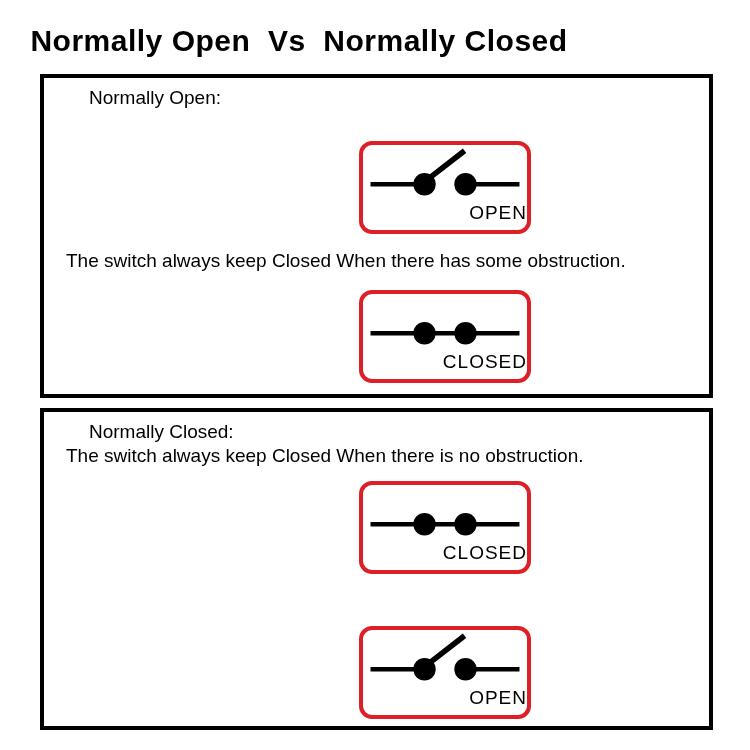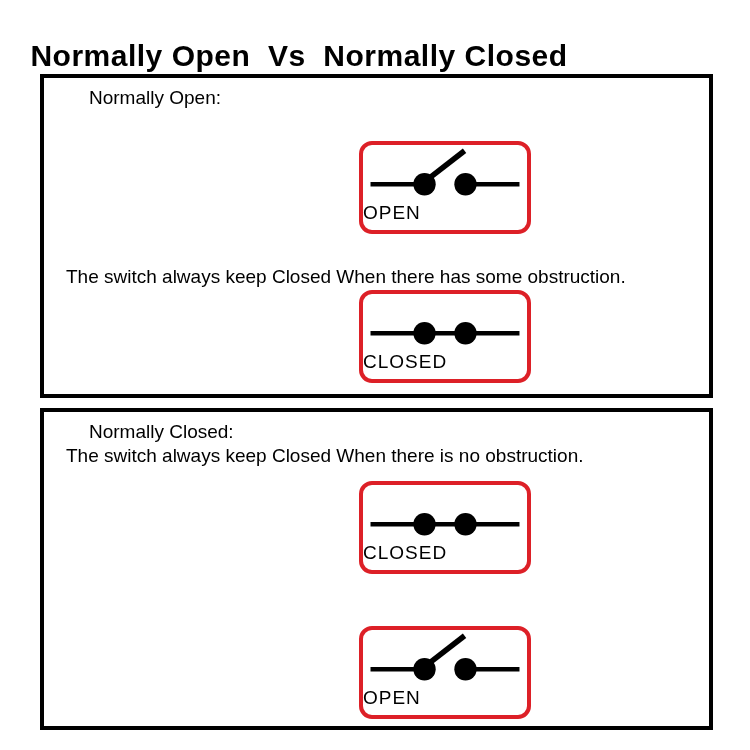--- a/index.html
+++ b/index.html
@@ -17,52 +17,51 @@
     overflow:hidden;
   }
   .canvas{ position:absolute; inset:0; }
 
   .title{
     position:absolute; top:24px; left:0; width:598px;
     text-align:center;
     font-size:30px; font-weight:bold;
     letter-spacing:0.5px;
     white-space:pre;
-    margin-top:15px;
   }
 
   .panel{
     position:absolute; left:40px; width:673px;
     border:4px solid var(--ink);
     background:var(--bg);
   }
   .panel-1{ top:74px;  height:324px; }
   .panel-2{ top:408px; height:322px; }
 
   .heading{
     position:absolute; left:34px; top:9px;
     font-size:19px; line-height:22px;margin-left:11px;
   }
   .body-line{
     position:absolute; left:22px;
     font-size:19px; line-height:22px;
     white-space:nowrap;
   }
   .panel-1 .line1{ top:32px;  }
-  .panel-1 .line2{ top:172px;margin-top:16px; }
+  .panel-1 .line2{ top:172px; }
   .panel-2 .line1{ top:33px;  }
   .panel-2 .line2{ top:176px; }
 
   .switch-card{
     position:absolute; left:315px;
     width:172px; height:93px;
     border:4px solid var(--accent);
     border-radius:13px;
     background:var(--bg);
-    text-align:left;
+    text-align:right;
     color:var(--ink);
   }
   .panel-1 .fig1{ top:63px;  }
   .panel-1 .fig2{ top:212px; }
   .panel-2 .fig1{ top:69px;  }
   .panel-2 .fig2{ top:214px; }
 
   .switch-svg{ display:none; width:164px; height:54px; margin-top:2px; }
   .switch-card[data-state="open"]   .svg-open{   display:inline-block; }
   .switch-card[data-state="closed"] .svg-closed{ display:inline-block; }

